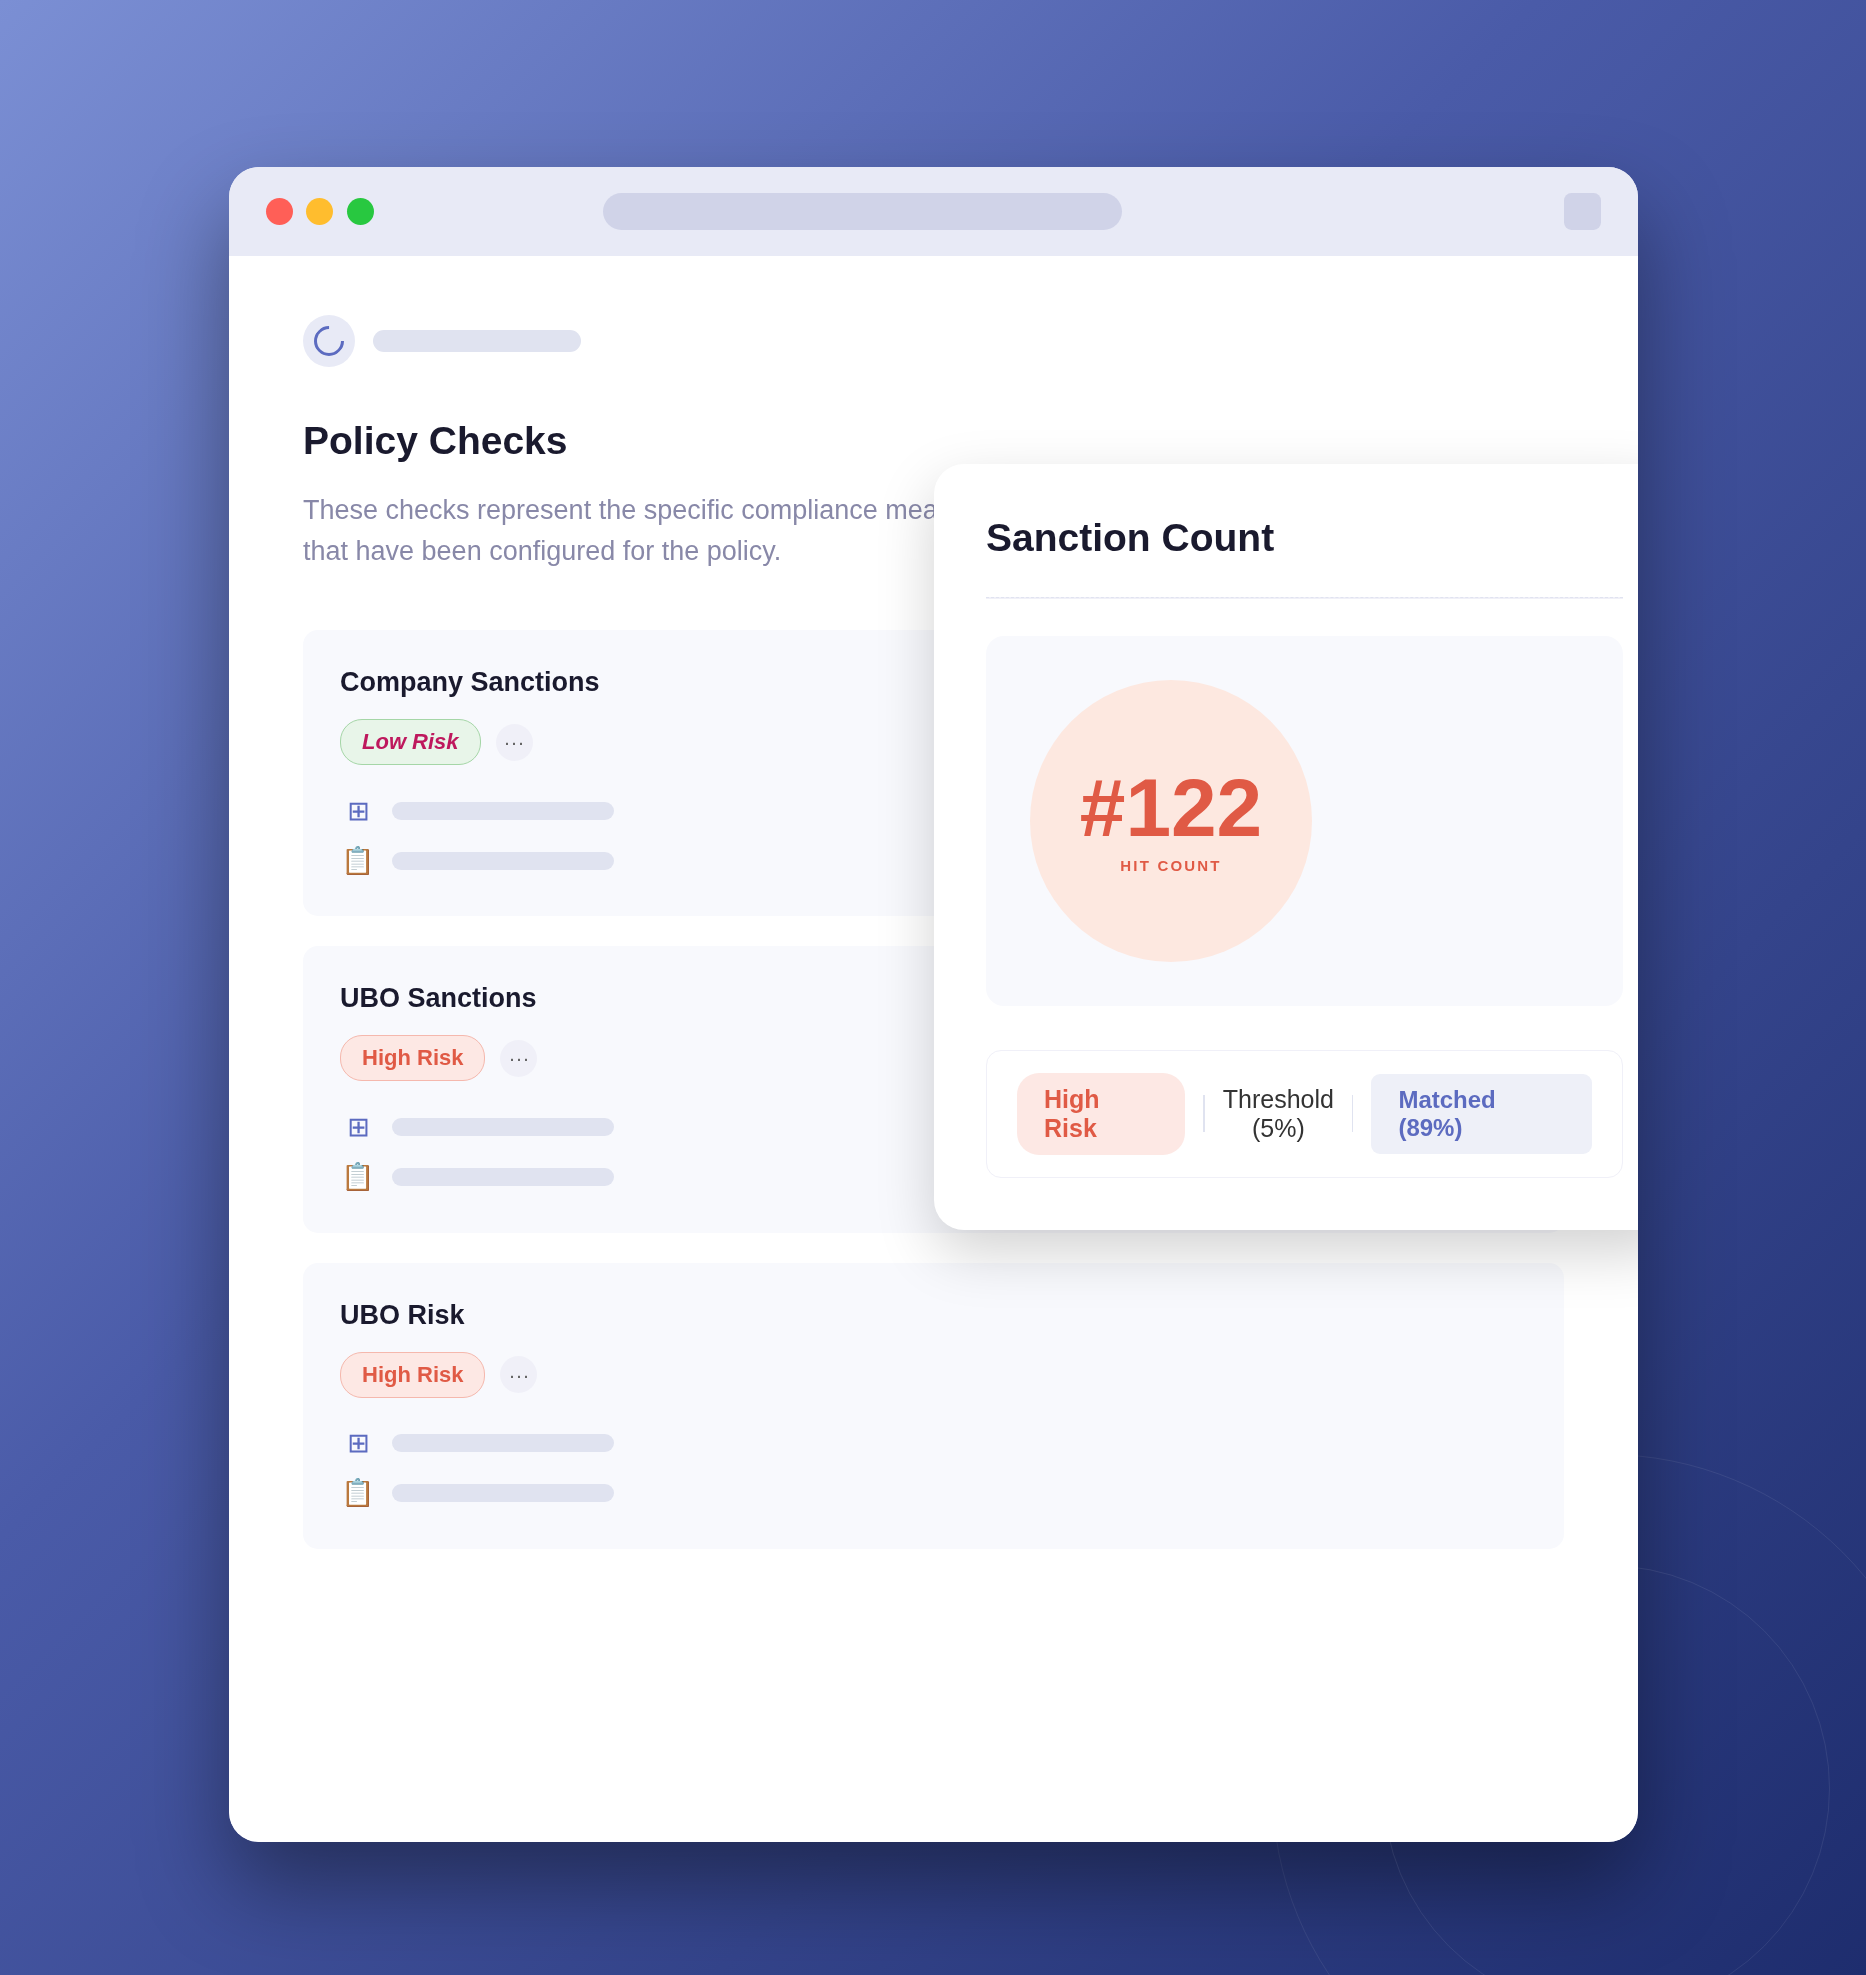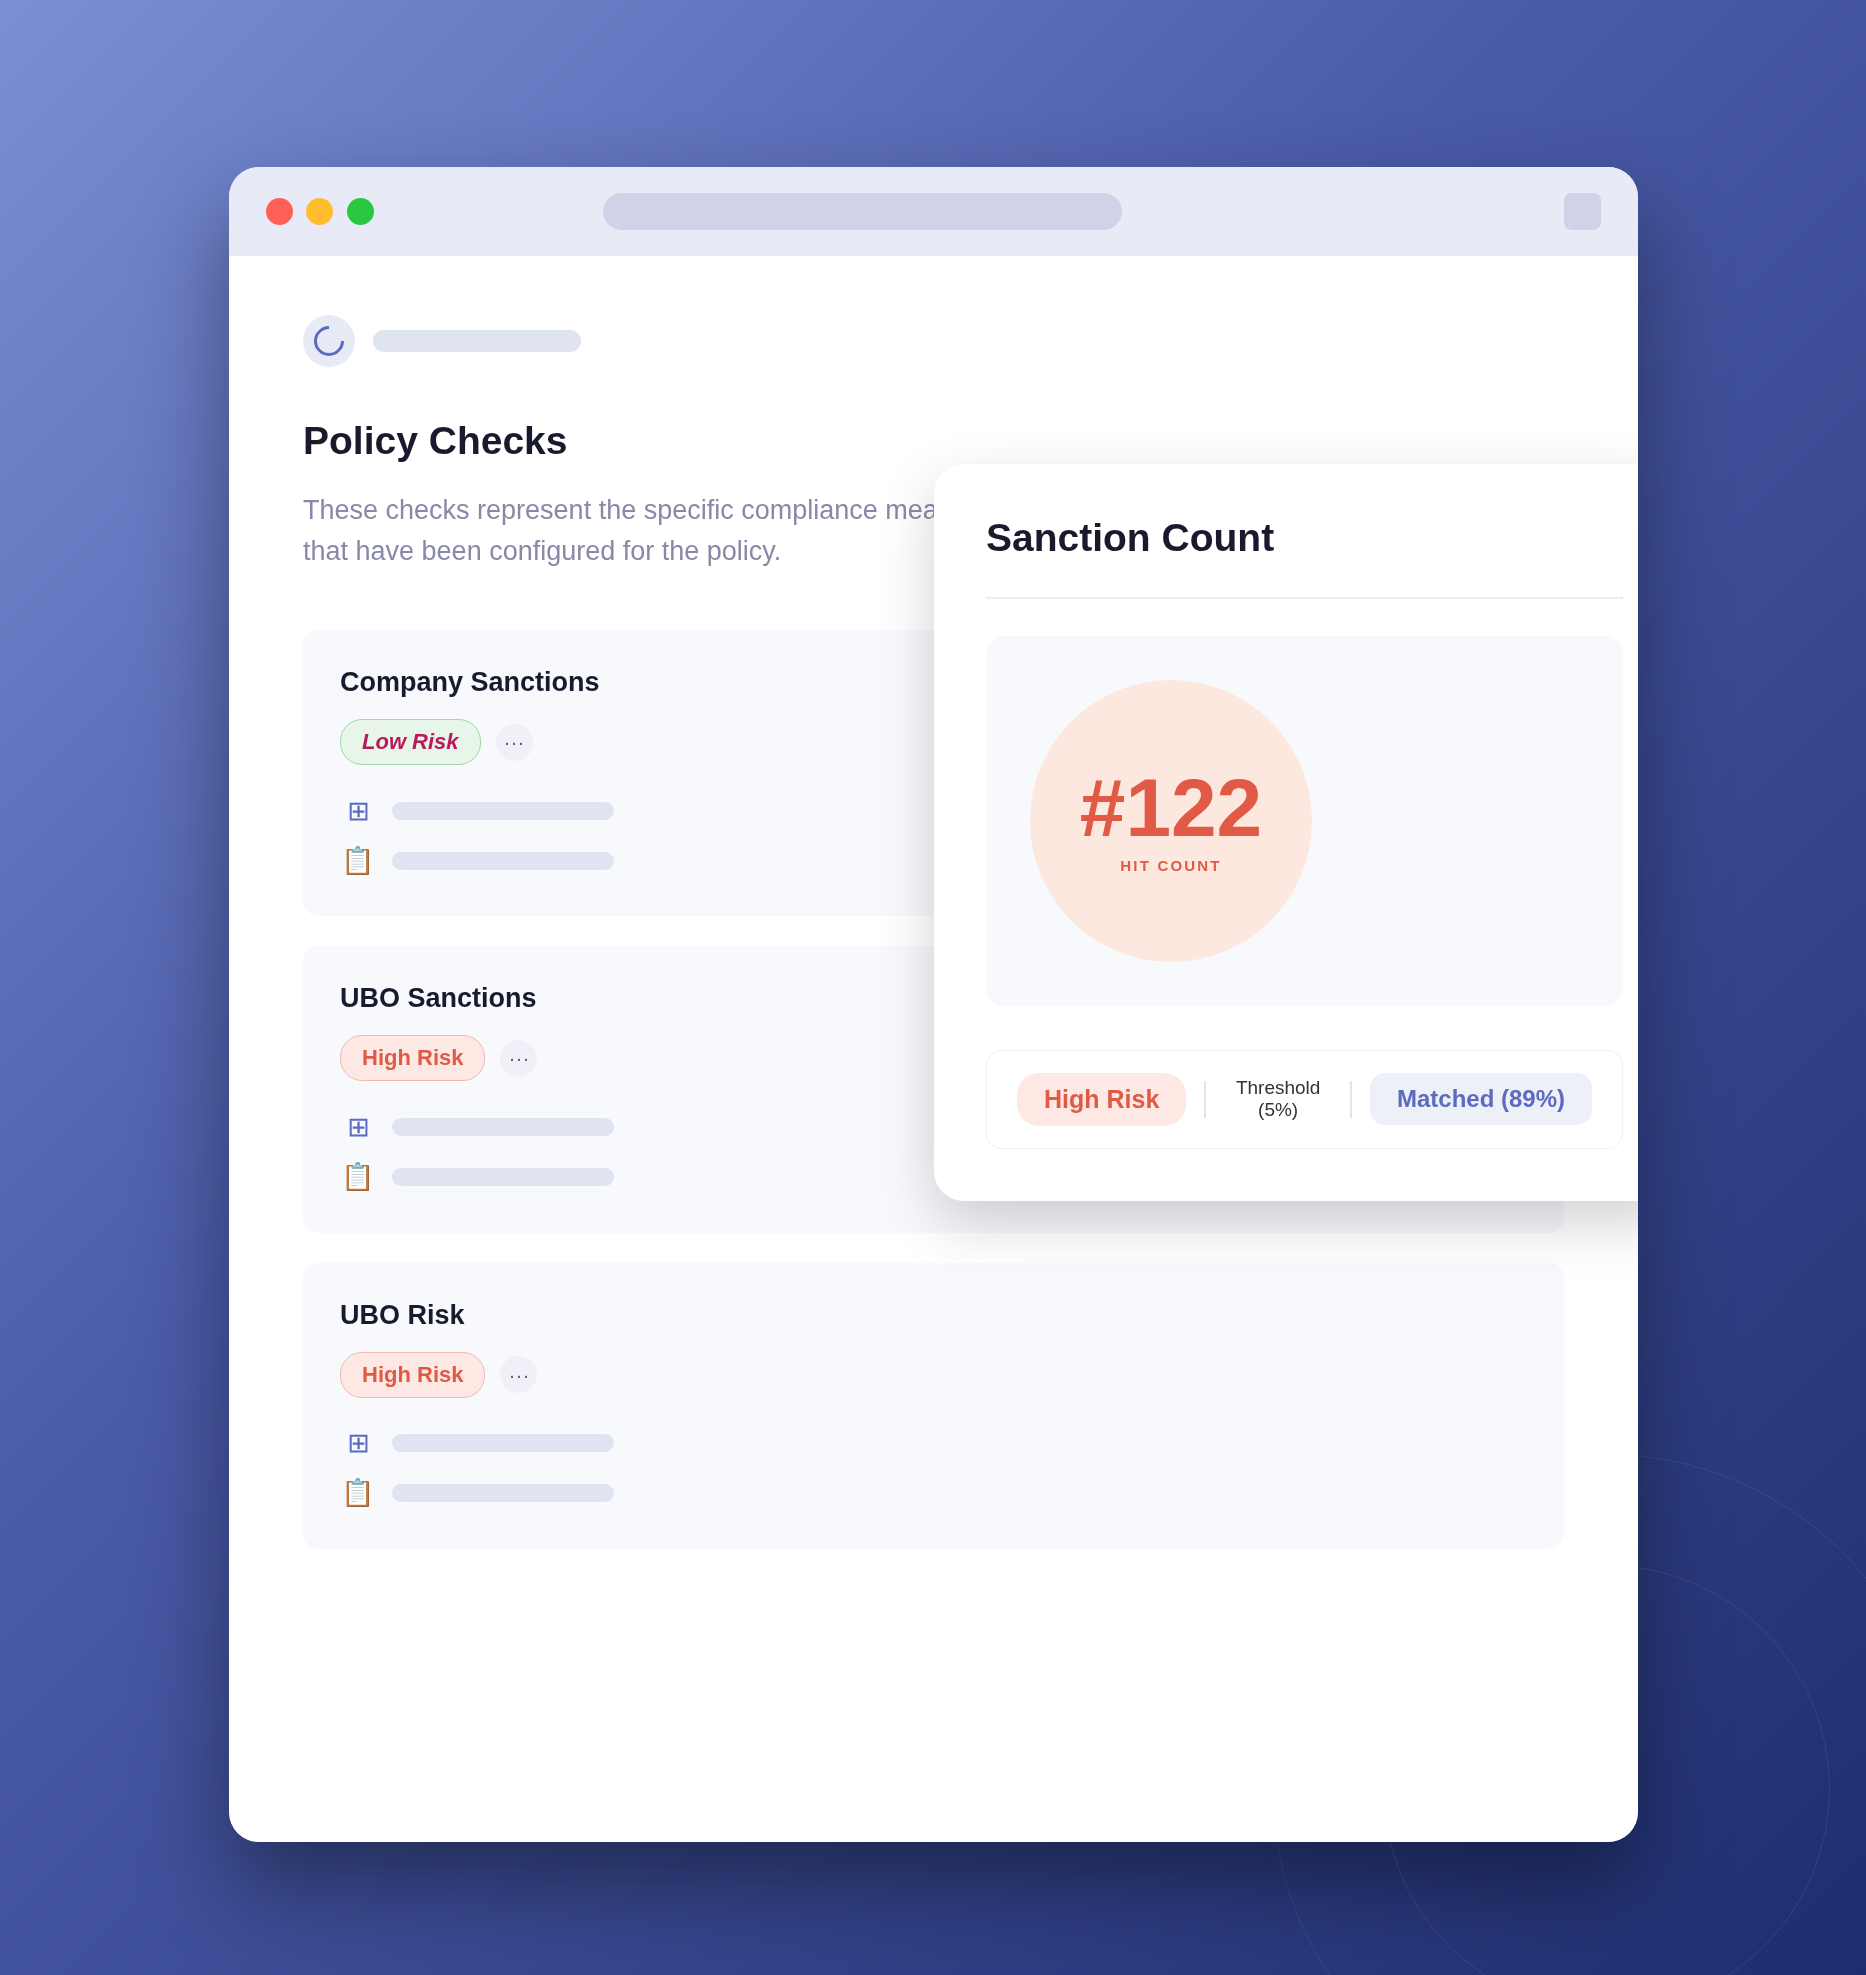--- a/index.html
+++ b/index.html
@@ -331,31 +331,31 @@
       font-weight: 700;
     }
 
     .footer-divider {
       width: 1.5px;
       height: 37px;
       background: #e0e3f0;
     }
 
     .footer-threshold {
-      font-size: 19px;
+      font-size: 25px;
       color: #333;
       font-weight: 500;
       flex: 1;
       text-align: center;
     }
 
     .footer-matched {
       background: #eef0f8;
       color: #5c6bc0;
-      border-radius: 15px;
+      border-radius: 9px;
       padding: 12px 27px;
       font-size: 24px;
       font-weight: 600;
     }
   </style>
 </head>
 <body>
 
 <div class="outer-bg">
 

